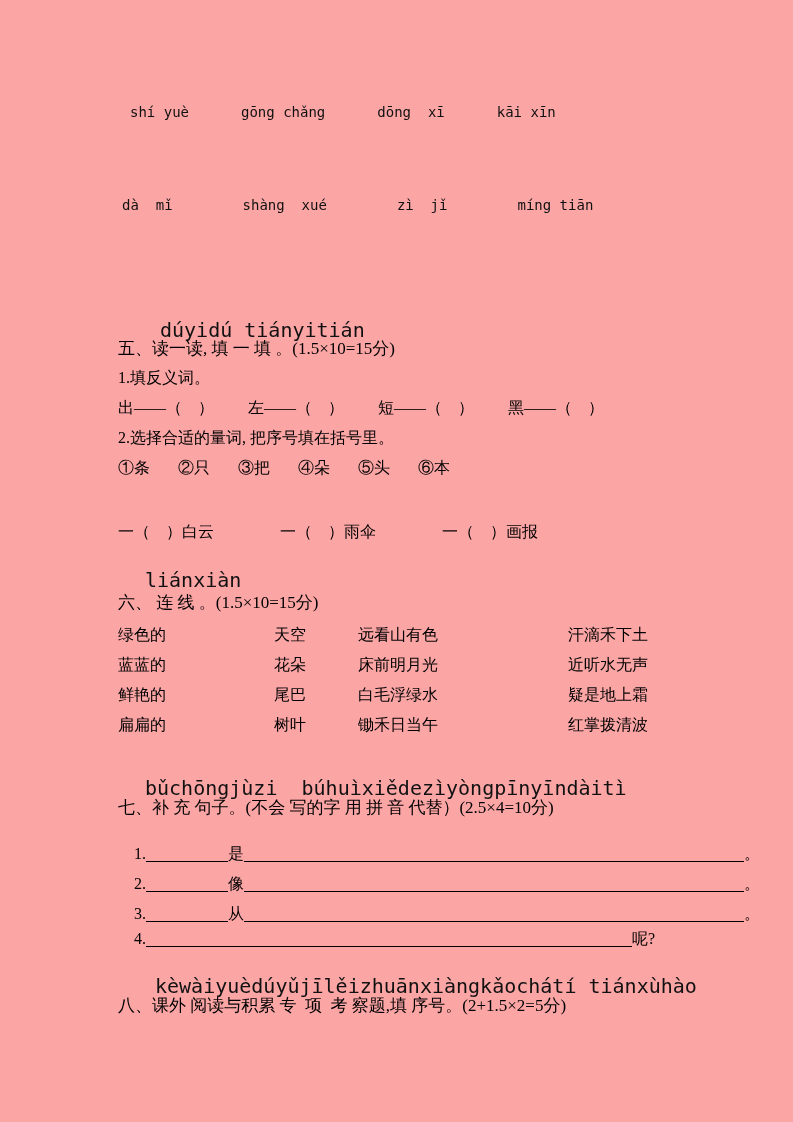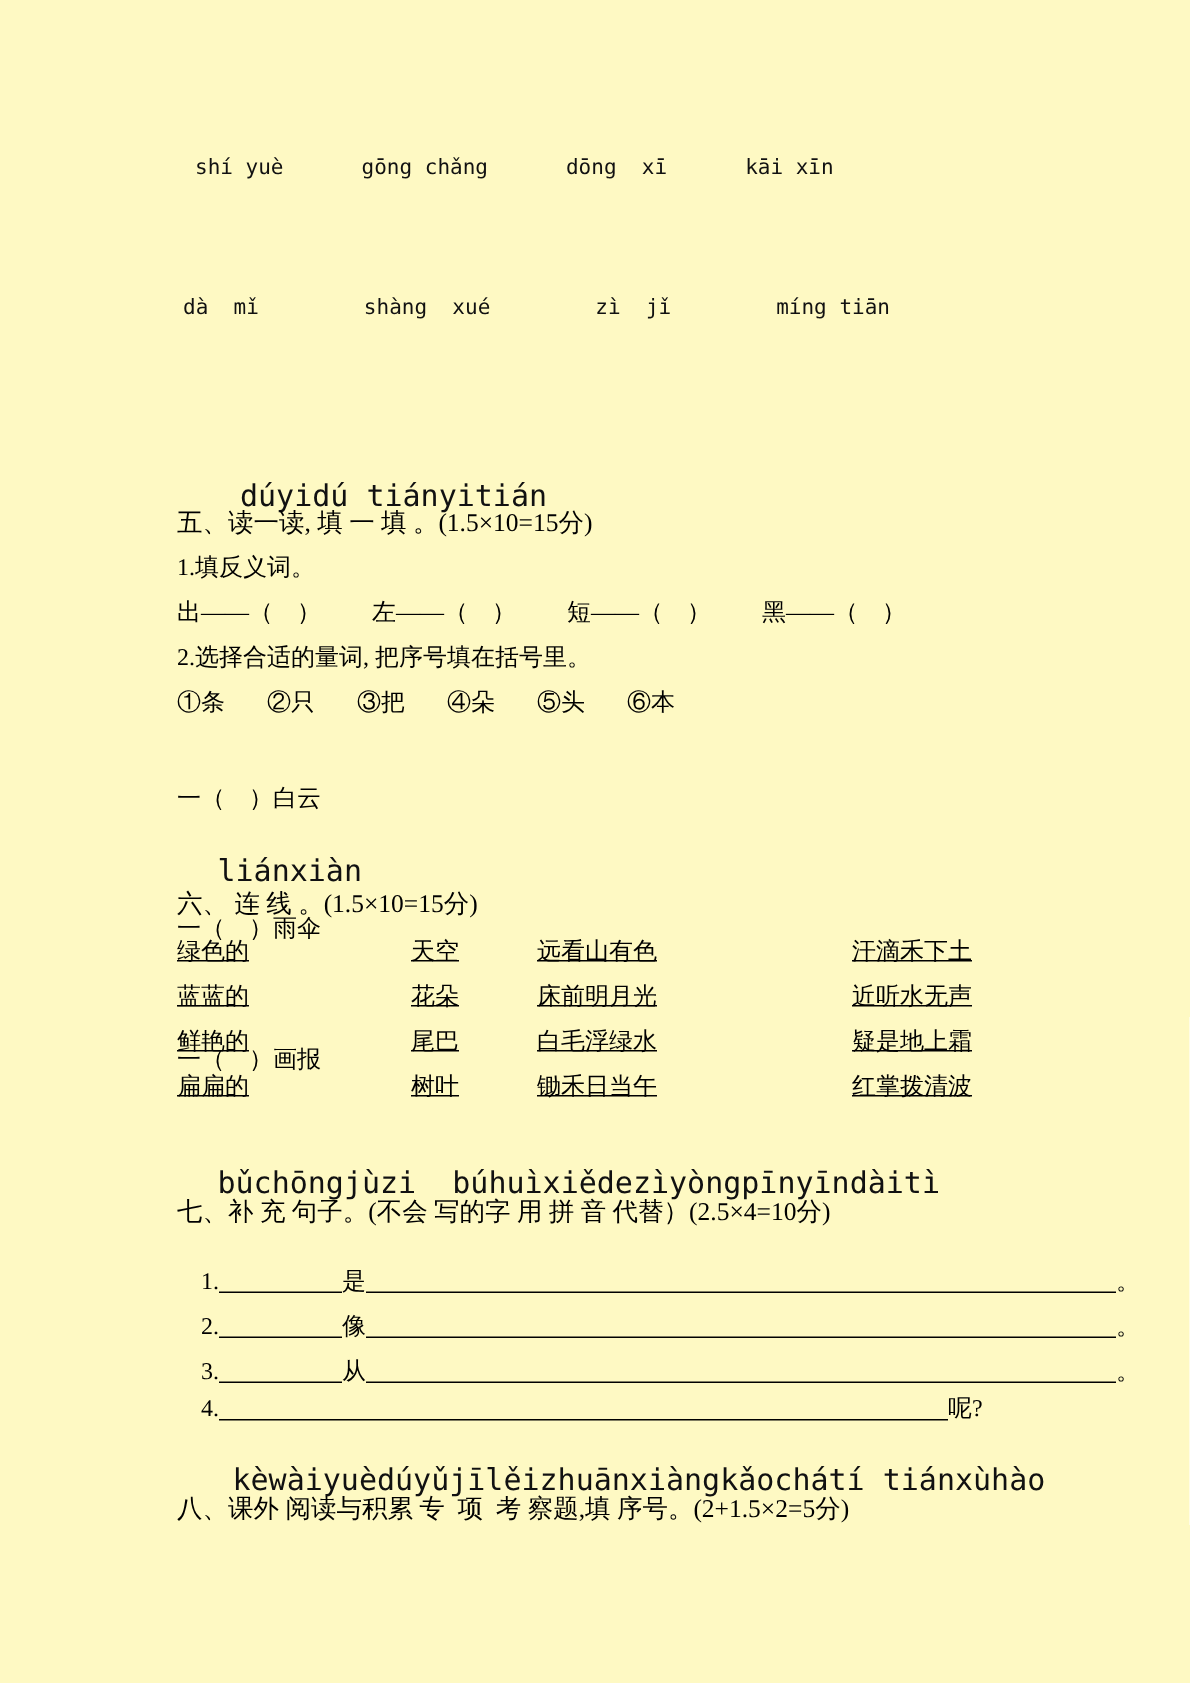--- a/index.html
+++ b/index.html
@@ -1,20 +1,20 @@
 <!DOCTYPE html>
 <html><head>
 <meta charset="utf-8">
 <style>
   * { margin:0; padding:0; box-sizing:border-box; }
   html,body { background:#ffffff; }
   .page {
     position:relative;
     width:793px; height:1122px;
-    background:#fef9c3;
+    background:#fca5a5;
     color:#000000;
     font-family:"Liberation Serif", serif;
     overflow:hidden;
   }
   .abs { position:absolute; }
   .pinyin {
     font-family:"DejaVu Sans Mono", monospace;
     font-size:20px;
     white-space:pre;
     color:#111;
@@ -28,21 +28,21 @@
   }
   .row1-gap { gap:52px; }
   .row2-gap { gap:70px;align-items:flex-end; }
   .cn { font-size:16px; white-space:pre; }
   .cn-title { font-size:17px; white-space:pre; }
   .flexline { display:flex; }
   .gap34 { gap:34px; }
   .gap28 { gap:28px; }
   .gap66 { gap:66px; }
   .match-col { position:absolute; }
-  .match-col div { line-height:30px; font-size:16px; white-space:pre;text-decoration:underline; }
+  .match-col div { line-height:30px; font-size:16px; white-space:pre; }
   .s7-line { position:absolute; left:118px; font-size:16px; white-space:pre;text-align:right; }
   .blank {
     display:inline-block;
     border-bottom:1px solid #000;
     height:15px;
     vertical-align:-3px;
   }
   .b-short { width:82px; }
   .b-long  { width:500px; }
   .b-xl    { width:486px; }
@@ -76,21 +76,21 @@
   </div>
   <div class="abs cn" style="left:118px; top:428px;">2.选择合适的量词, 把序号填在括号里。</div>
   <div class="abs cn flexline gap28" style="left:118px; top:458px;">
     <span>①条</span>
     <span>②只</span>
     <span>③把</span>
     <span>④朵</span>
     <span>⑤头</span>
     <span>⑥本</span>
   </div>
-  <div class="abs cn flexline gap66" style="left:118px; top:522px;flex-direction:column;">
+  <div class="abs cn flexline gap66" style="left:118px; top:522px;">
     <span>一（　）白云</span>
     <span>一（　）雨伞</span>
     <span>一（　）画报</span>
   </div>
 
   <div class="abs pinyin" style="left:145px; top:568px;">liánxiàn</div>
   <div class="abs cn-title" style="left:118px; top:591px;">六、 连 线 。(1.5×10=15分)</div>
 
   <div class="match-col" style="left:118px; top:620px;">
     <div>绿色的</div>

